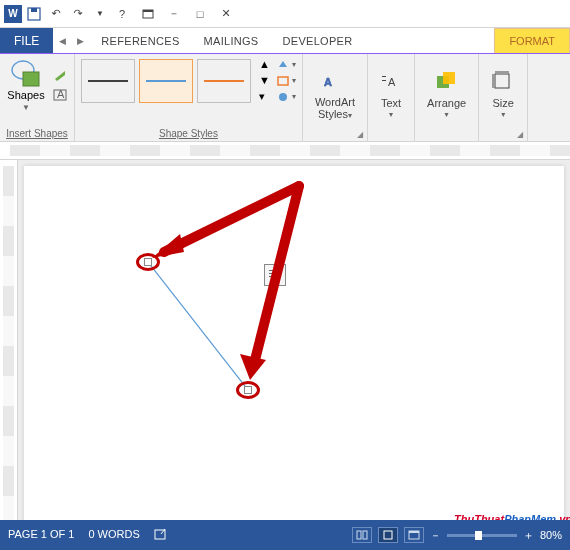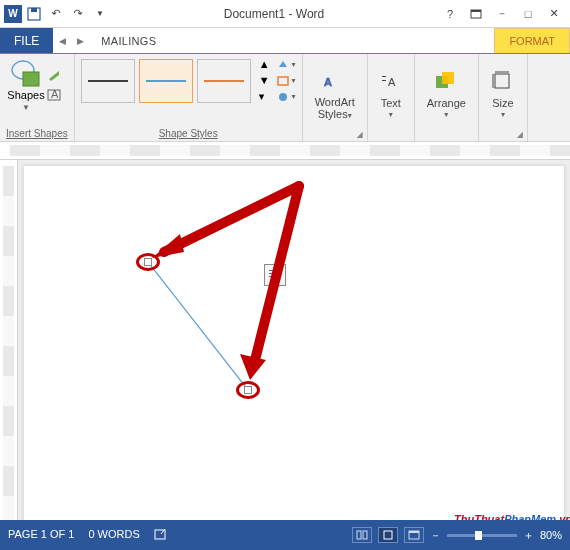--- a/index.html
+++ b/index.html
@@ -13,21 +13,21 @@
 .win-btn{width:24px;height:20px;display:flex;align-items:center;justify-content:center;color:#444;}
 .tabbar{height:26px;background:#fff;display:flex;align-items:stretch;border-bottom:1px solid #8b5cf6;}
 .file-tab{background:#2b579a;color:#fff;padding:0 14px;display:flex;align-items:center;font-size:12px;}
 .nav-arrow{width:18px;display:flex;align-items:center;justify-content:center;color:#777;font-size:9px;}
 .tab{padding:0 12px;display:flex;align-items:center;color:#444;font-size:11px;letter-spacing:0.3px;}
 .format-tab{background:#fde047;color:#b36626;padding:0 14px;display:flex;align-items:center;font-size:11px;border:1px solid #e8c08f;border-bottom:none;margin-left:auto;}
 .ribbon{height:88px;background:#f1f1f1;border-bottom:1px solid #d4d4d4;display:flex;}
 .group{border-right:1px solid #d4d4d4;padding:4px 6px 2px 6px;display:flex;flex-direction:column;justify-content:space-between;}
 .group-label{text-align:center;color:#666;font-size:10px;padding-top:2px;position:relative;text-decoration:underline;}
 .dlauncher{position:absolute;right:-2px;bottom:0;font-size:8px;color:#888;}
-.shapes-body{display:flex;align-items:center;}
+.shapes-body{display:flex;align-items:center;gap:6px;}
 .big-shape{width:40px;height:54px;display:flex;flex-direction:column;align-items:center;justify-content:center;gap:2px;}
 .big-shape svg{display:block;}
 .small-col{display:flex;flex-direction:column;gap:6px;}
 .styles-body{display:flex;align-items:center;gap:4px;}
 .style-swatch{width:54px;height:44px;border:1px solid #c0c0c0;display:flex;align-items:center;justify-content:center;}
 .style-swatch.sel{border:1px solid #f0a050;background:#fdeedc;}
 .swatch-line{width:40px;height:0;border-top:2px solid;}
 .style-ctrls{display:flex;flex-direction:column;gap:4px;margin-left:4px;}
 .sc-row{display:flex;align-items:center;gap:2px;}
 .sc-icon{width:16px;height:14px;display:flex;align-items:center;justify-content:center;}
@@ -69,40 +69,41 @@
     <div class="qat-btn">
         <svg width="14" height="14">
           <rect x="1" y="1" width="12" height="12" fill="none" stroke="#2b579a" stroke-width="1.2"></rect>
           <rect x="4" y="1" width="6" height="4" fill="#2b579a"></rect>
         </svg>
       </div>
     <div class="qat-btn">↶</div>
     <div class="qat-btn">↷</div>
     <div class="qat-btn" style="font-size:8px;">▼</div>
   </div>
-  <div class="tb-title">Document1 - Word</div>
   <div class="tb-right">
     <div class="win-btn">?</div>
     <div class="win-btn">
         <svg width="12" height="10">
           <rect x="1" y="1" width="10" height="8" fill="none" stroke="#444"></rect>
           <rect x="1" y="1" width="10" height="2" fill="#444"></rect>
         </svg>
       </div>
     <div class="win-btn">－</div>
     <div class="win-btn">□</div>
     <div class="win-btn">✕</div>
   </div>
 </div>
 
 <div class="tabbar">
   <div class="file-tab">FILE</div>
   <div class="nav-arrow">◀</div>
   <div class="nav-arrow">▶</div>
+  <div class="tab">REFERENCES</div>
   <div class="tab">MAILINGS</div>
+  <div class="tab">DEVELOPER</div>
   <div class="format-tab">FORMAT</div>
 </div>
 
 <div class="ribbon">
   <div class="group">
     <div class="shapes-body">
       <div class="big-shape">
         <svg width="34" height="34">
             <ellipse cx="14" cy="12" rx="11" ry="9" fill="none" stroke="#5b9bd5" stroke-width="1.3"></ellipse>
             <rect x="14" y="14" width="16" height="14" fill="#70ad47" stroke="#548235"></rect>

